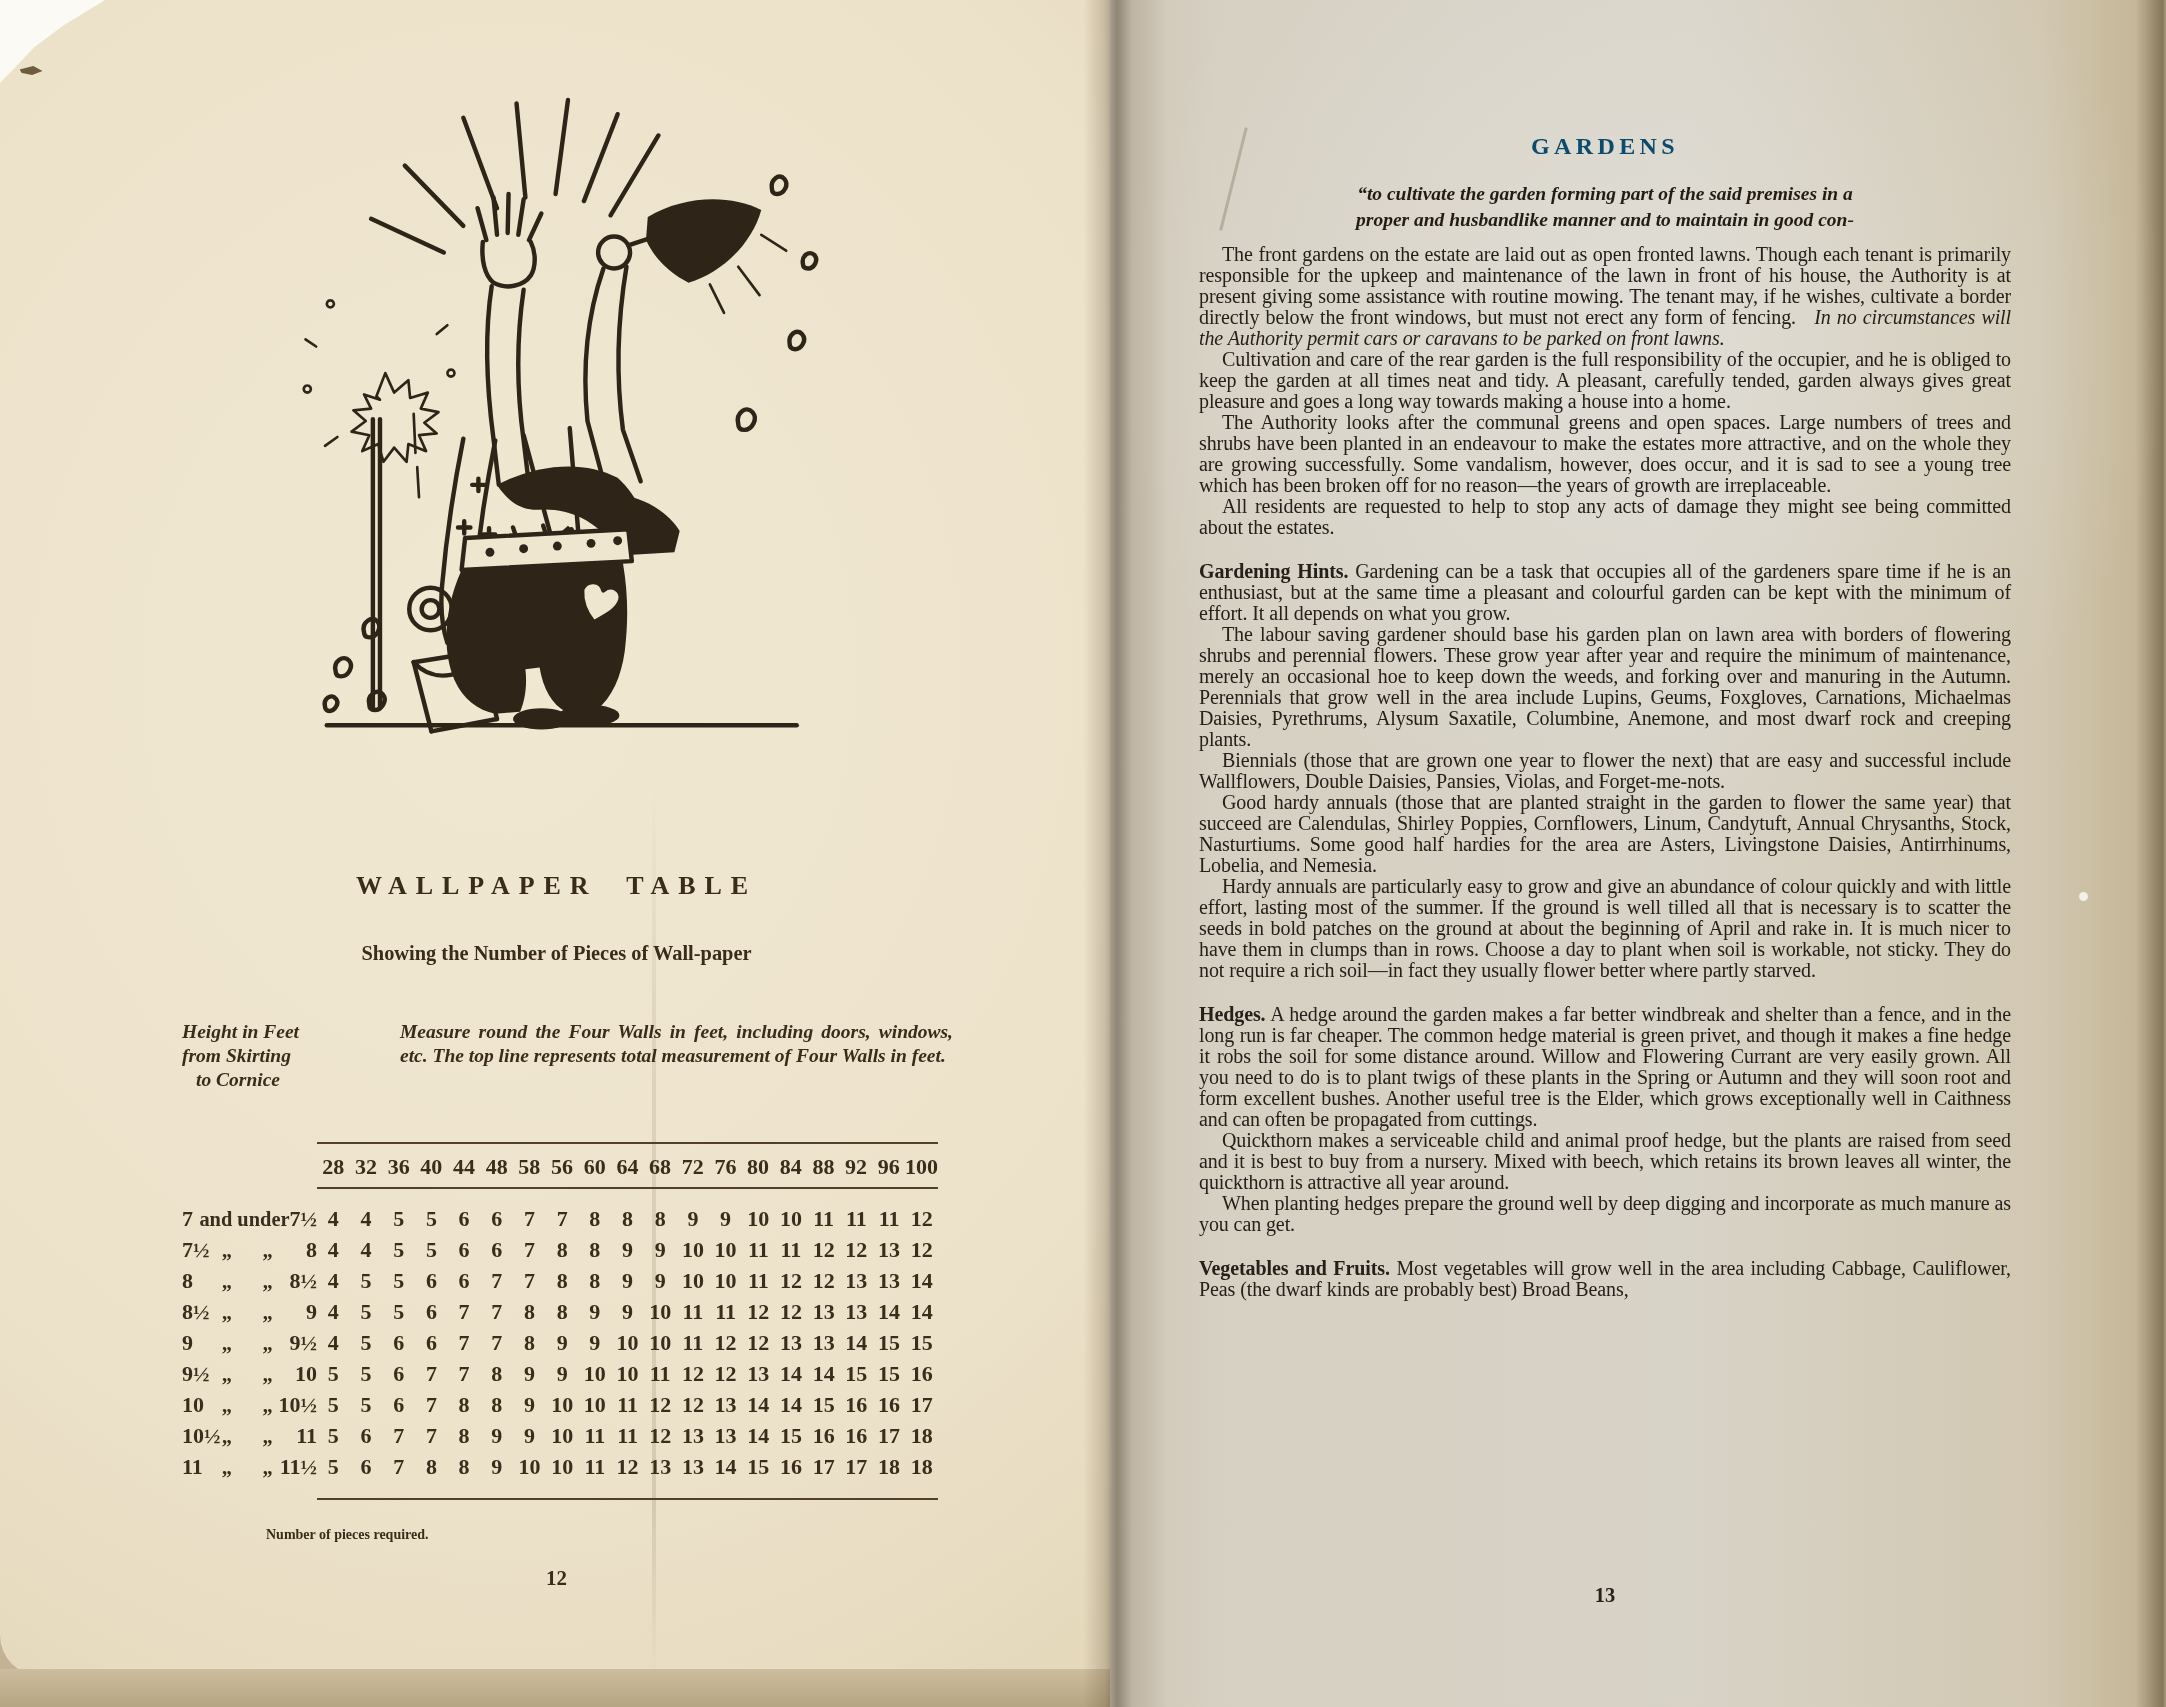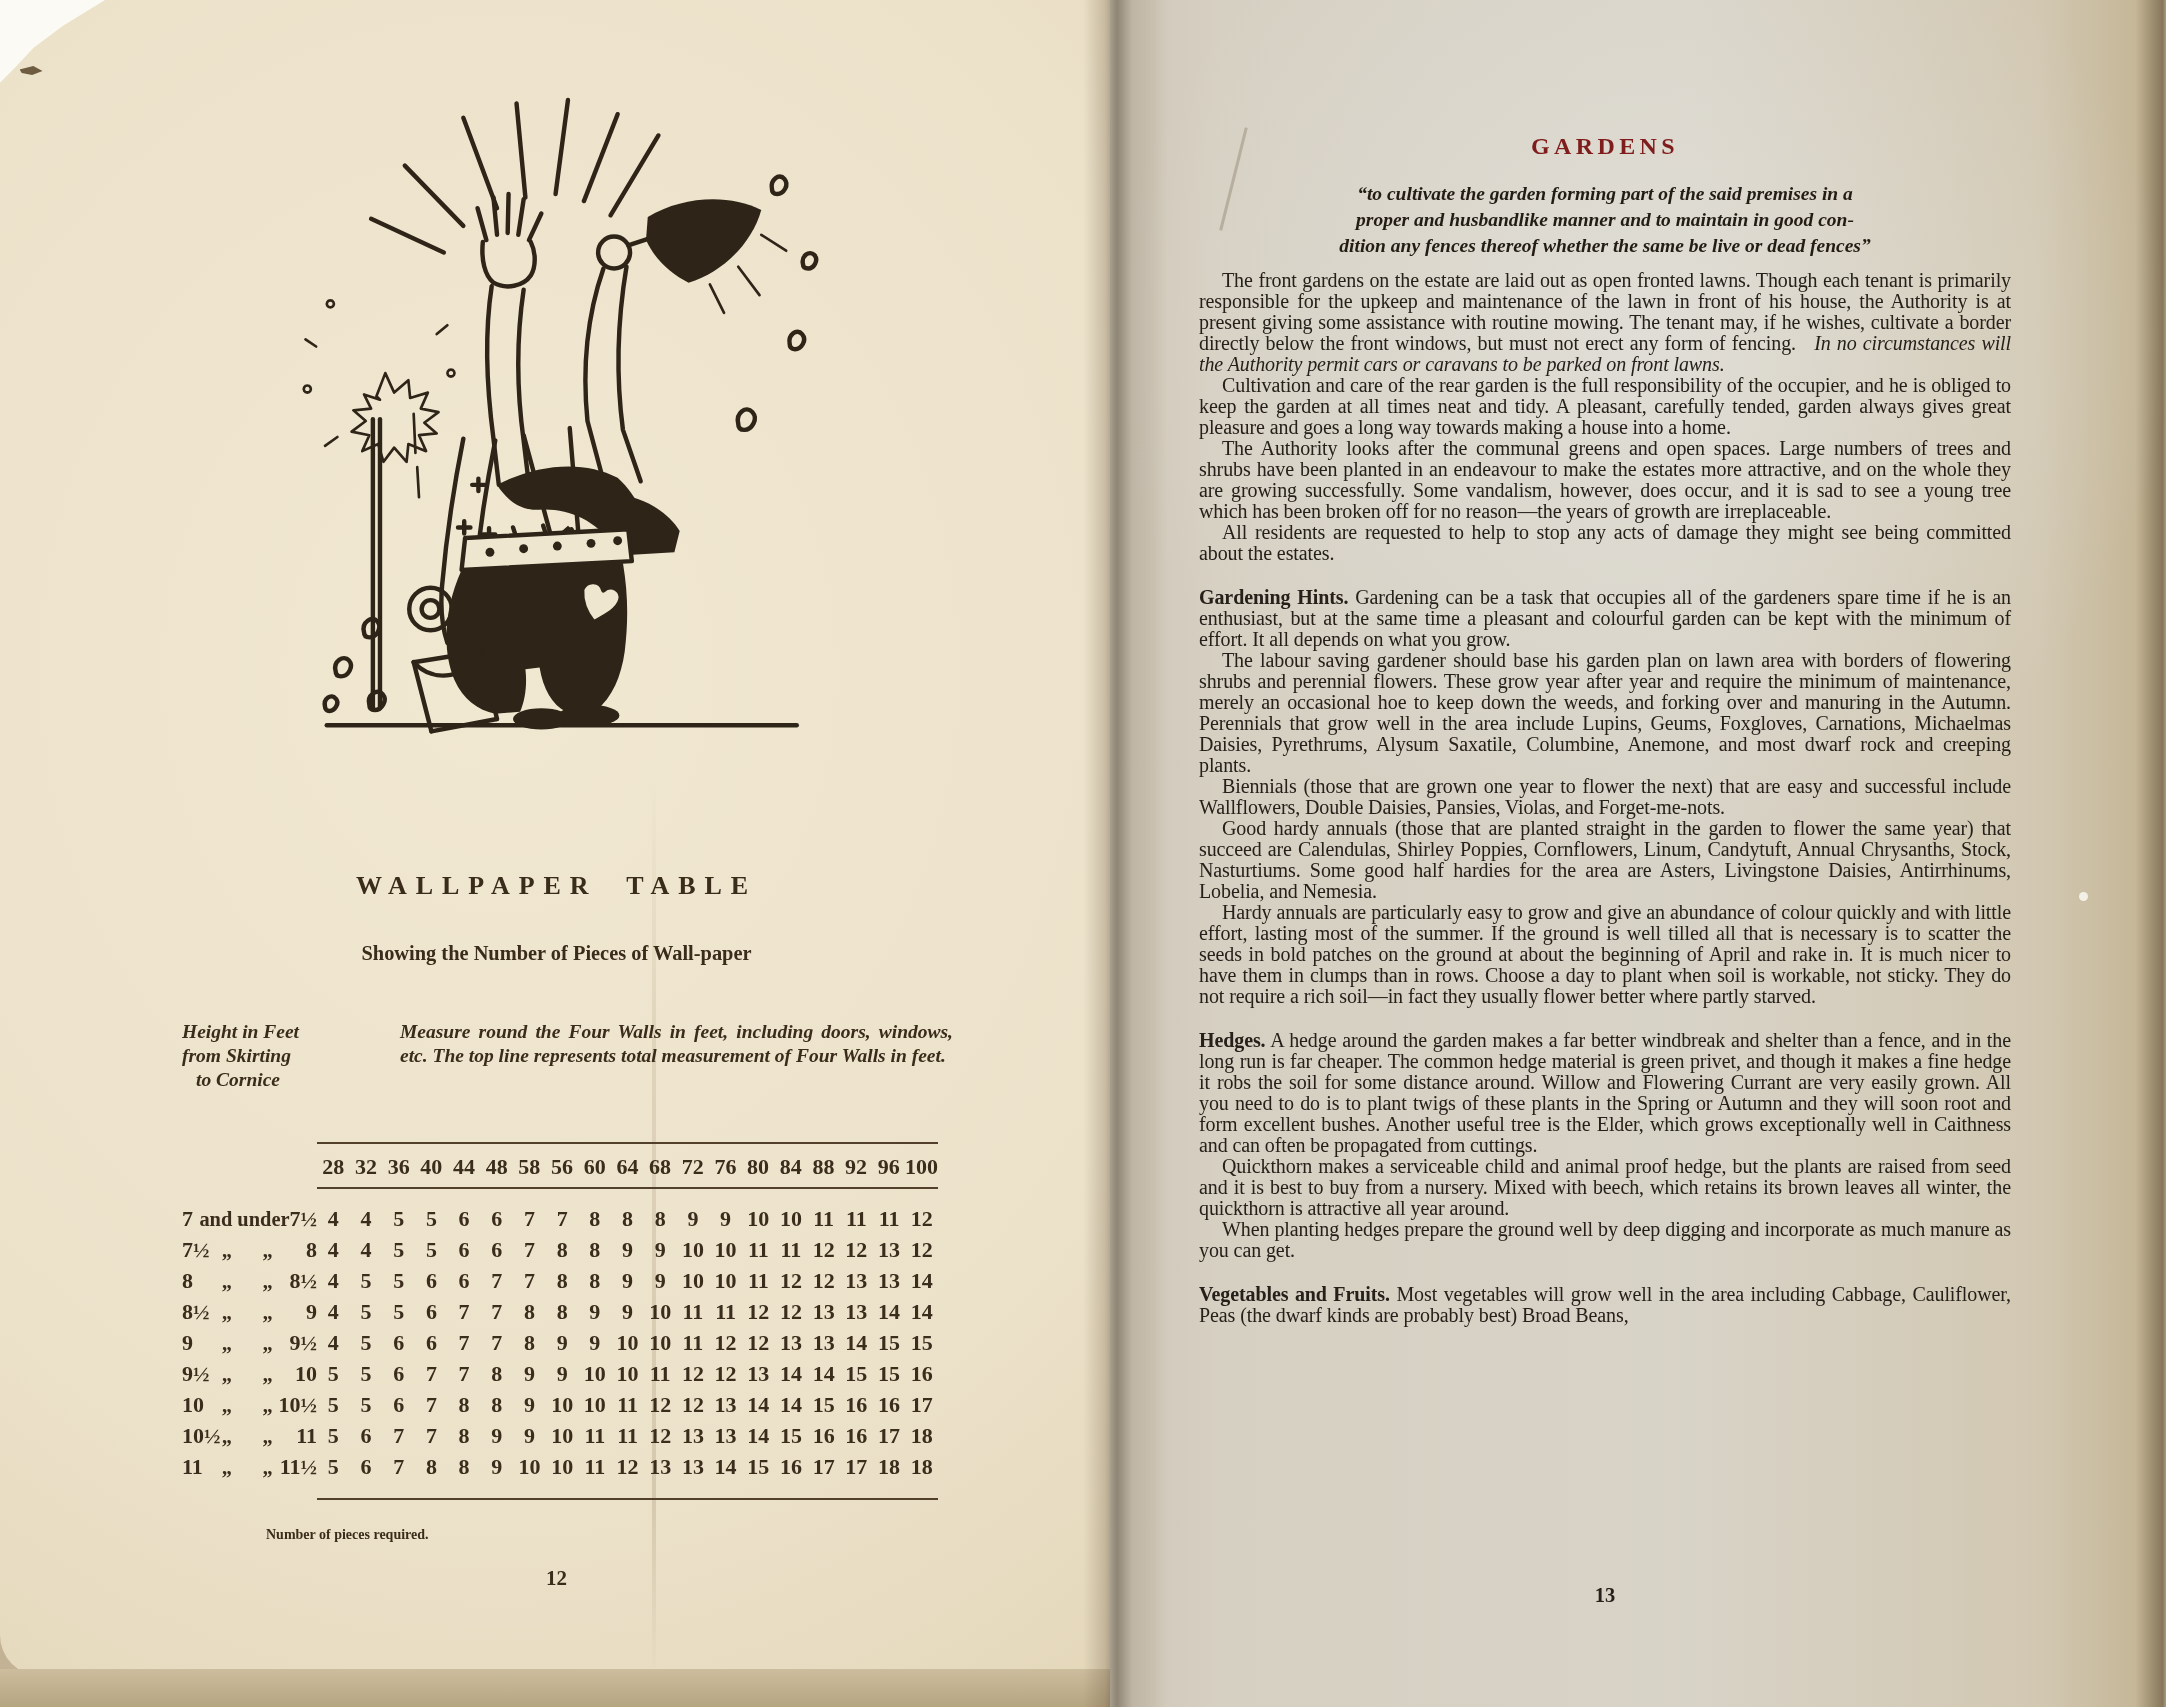--- a/index.html
+++ b/index.html
@@ -62,21 +62,21 @@
 
   
   .page-right{position:absolute;left:1110px;top:0;width:1057px;height:1708px;
     background:linear-gradient(90deg,#d9d3c5 0%,#d2cabb 4%,#d6d0c2 10%,#d8d3c7 55%,#d2c8b2 88%,#c5b798 97%,#86765a 99.6%,#b7a98c 100%);}
   .pr-glare{position:absolute;left:1110px;top:0;width:1057px;height:1708px;pointer-events:none;
     background:radial-gradient(70% 42% at 50% 20%, rgba(230,230,226,.55), rgba(230,230,226,0) 72%);}
   .crease-r{position:absolute;left:1232px;top:126px;width:2.7px;height:106px;background:rgba(120,110,90,.35);transform:rotate(14deg);}
   .speck{position:absolute;left:2079px;top:892px;width:8.9px;height:8.9px;border-radius:50%;background:#f3f0e7;}
 
   .rp-col{position:absolute;left:1199px;top:133px;width:812px;color:#25201a;}
-  .rp-title{text-align:center;font-size:24px;font-weight:700;letter-spacing:4.4px;color:#7f1d1d;}
+  .rp-title{text-align:center;font-size:24px;font-weight:700;letter-spacing:4.4px;color:#0c4a6e;}
   .rp-quote{margin-top:21px;text-align:center;font-style:italic;font-weight:700;font-size:19.5px;line-height:26px;color:#221c14;}
   .rp-paras{margin-top:10.6px;}
   .para{margin:0;font-size:20px;line-height:21px;text-align:justify;letter-spacing:-0.1px;}
   .para.ind{text-indent:23px;}
   .para.gap{margin-top:23px;}
   .para .b{font-weight:700;}
   .para .i{font-style:italic;margin-left:12px;}
   .rp-pagenum{position:absolute;left:1199px;top:1584px;width:812px;text-align:center;
     font-size:20.4px;font-weight:700;color:#25201a;}
 </style>
@@ -511,21 +511,20 @@
   <div class="page-right"></div>
   <div class="pr-glare"></div>
   <div class="crease-r"></div>
   <div class="speck"></div>
 
   <div class="rp-col">
     <div class="rp-title">GARDENS</div>
     <div class="rp-quote">
         <div class="q-line">“to cultivate the garden forming part of the said premises in a</div>
         <div class="q-line">proper and husbandlike manner and to maintain in good con-</div>
-        <div class="q-line">dition any fences thereof whether the same be live or dead fences”</div>
       </div>
     <div class="rp-paras">
         <p class="para ind"><span>The front gardens on the estate are laid out as open fronted lawns. Though each tenant is primarily responsible for the upkeep and maintenance of the lawn in front of his house, the Authority is at present giving some assistance with routine mowing. The tenant may, if he wishes, cultivate a border directly below the front windows, but must not erect any form of fencing. </span><span class=" i">In no circumstances will the Authority permit cars or caravans to be parked on front lawns.</span></p>
         <p class="para ind"><span>Cultivation and care of the rear garden is the full responsibility of the occupier, and he is obliged to keep the garden at all times neat and tidy. A pleasant, carefully tended, garden always gives great pleasure and goes a long way towards making a house into a home.</span></p>
         <p class="para ind"><span>The Authority looks after the communal greens and open spaces. Large numbers of trees and shrubs have been planted in an endeavour to make the estates more attractive, and on the whole they are growing successfully. Some vandalism, however, does occur, and it is sad to see a young tree which has been broken off for no reason—the years of growth are irreplaceable.</span></p>
         <p class="para ind"><span>All residents are requested to help to stop any acts of damage they might see being committed about the estates.</span></p>
         <p class="para gap"><span class="b">Gardening Hints.</span><span> Gardening can be a task that occupies all of the gardeners spare time if he is an enthusiast, but at the same time a pleasant and colourful garden can be kept with the minimum of effort. It all depends on what you grow.</span></p>
         <p class="para ind"><span>The labour saving gardener should base his garden plan on lawn area with borders of flowering shrubs and perennial flowers. These grow year after year and require the minimum of maintenance, merely an occasional hoe to keep down the weeds, and forking over and manuring in the Autumn. Perennials that grow well in the area include Lupins, Geums, Foxgloves, Carnations, Michaelmas Daisies, Pyrethrums, Alysum Saxatile, Columbine, Anemone, and most dwarf rock and creeping plants.</span></p>
         <p class="para ind"><span>Biennials (those that are grown one year to flower the next) that are easy and successful include Wallflowers, Double Daisies, Pansies, Violas, and Forget-me-nots.</span></p>
         <p class="para ind"><span>Good hardy annuals (those that are planted straight in the garden to flower the same year) that succeed are Calendulas, Shirley Poppies, Cornflowers, Linum, Candytuft, Annual Chrysanths, Stock, Nasturtiums. Some good half hardies for the area are Asters, Livingstone Daisies, Antirrhinums, Lobelia, and Nemesia.</span></p>

